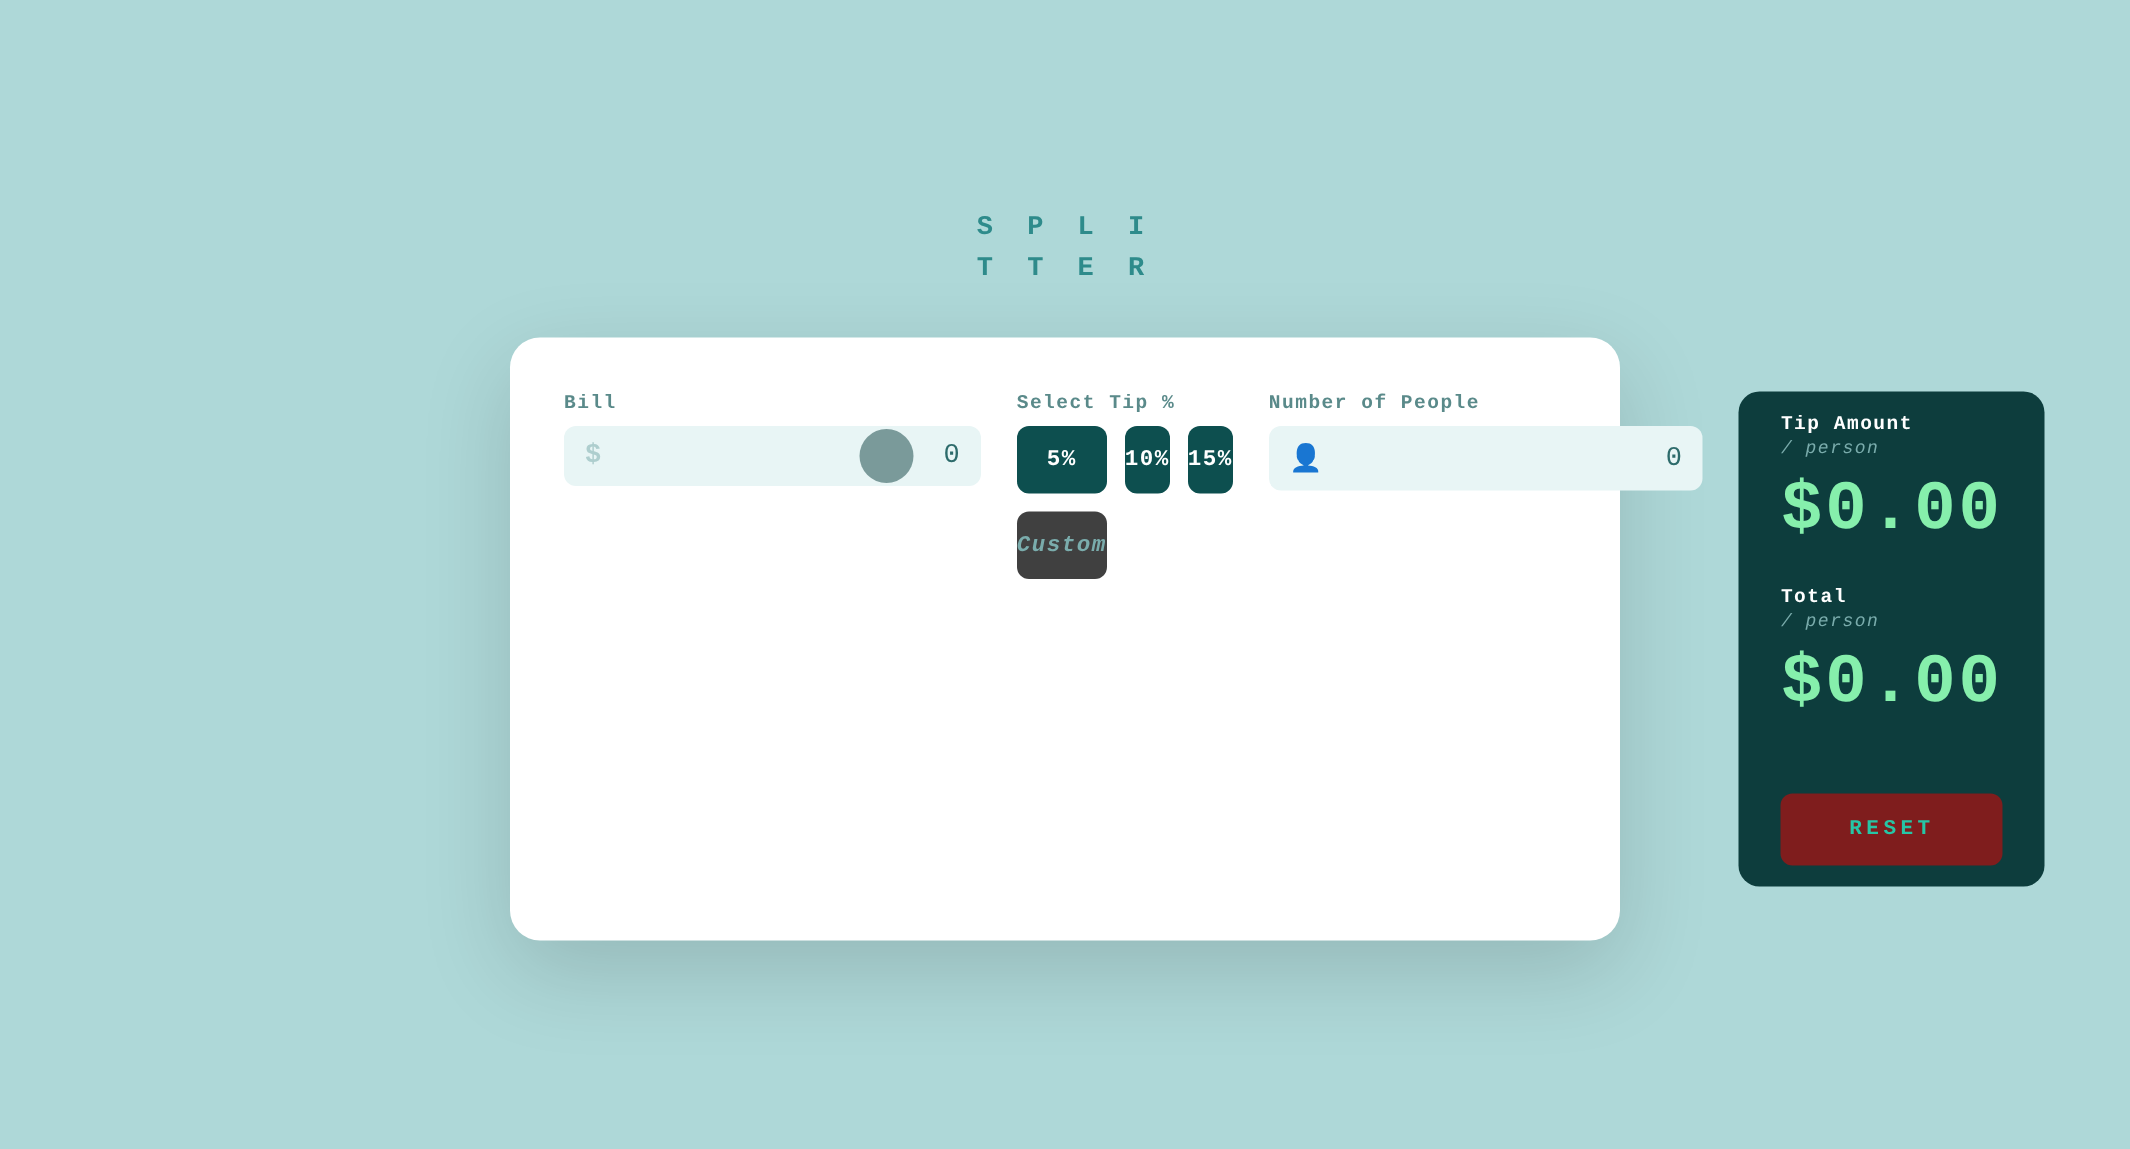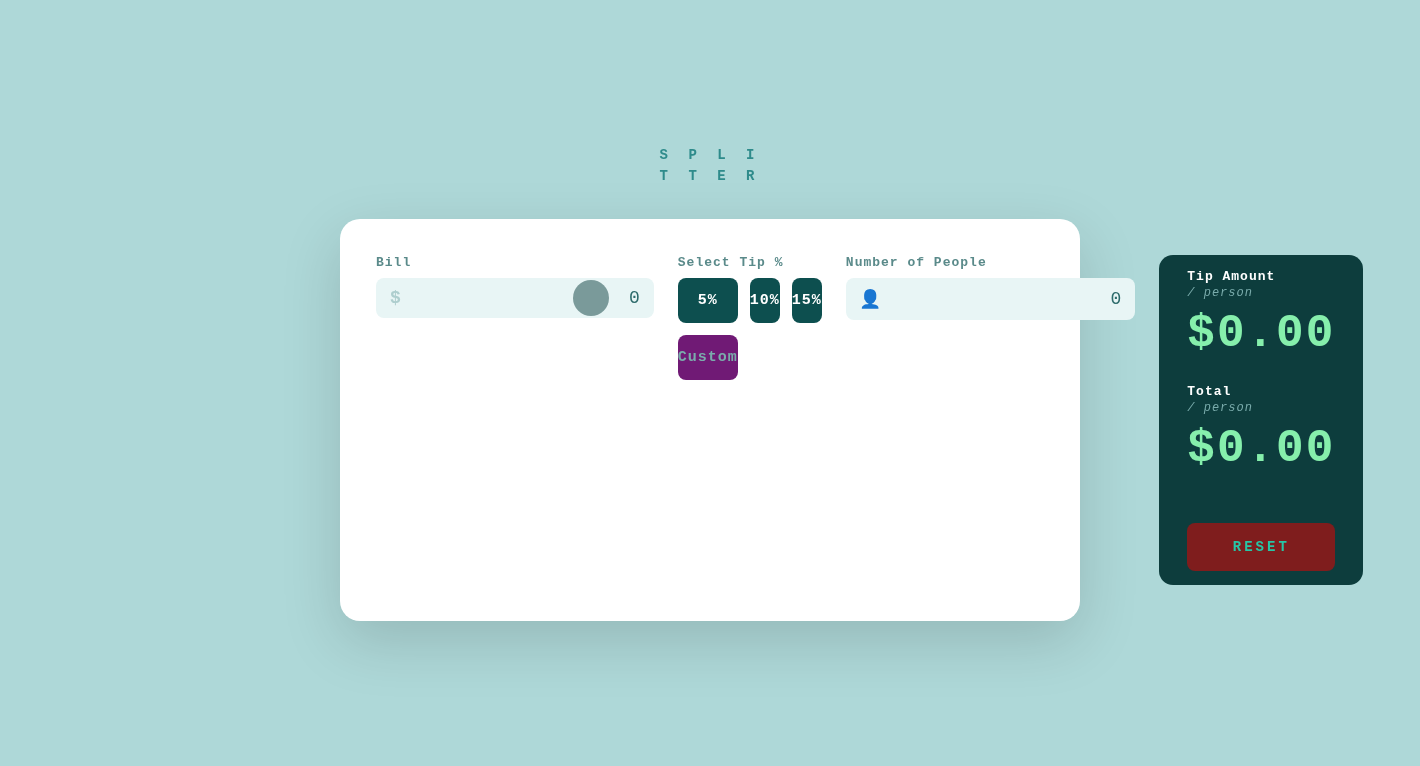--- a/index.html
+++ b/index.html
@@ -18,21 +18,21 @@
       justify-content: center;
       font-family: 'Courier New', Courier, monospace;
       overflow: hidden;
     }
 
     .app-title {
       text-align: center;
       margin-bottom: 32px;
       color: #2e8b8b;
       letter-spacing: 6px;
-      font-size: 14px;
+      font-size: 18px;
       font-weight: bold;
       line-height: 1.5;
     }
 
     .card {
       background: #ffffff;
       border-radius: 20px;
       padding: 36px;
       display: flex;
       gap: 24px;
@@ -109,22 +109,23 @@
       font-family: 'Courier New', Courier, monospace;
       letter-spacing: 1px;
     }
 
     .tip-btn.active {
       background: #0d4f4f;
       color: #ffffff;
     }
 
     .tip-btn.custom {
-      background: #701a75;
+      background: #404040;
       color: #7aacac;
+      font-style: italic;
     }
 
     .people-input-wrapper {
       background: #e8f5f5;
       border-radius: 8px;
       display: flex;
       align-items: center;
       padding: 10px 14px;
     }
 

